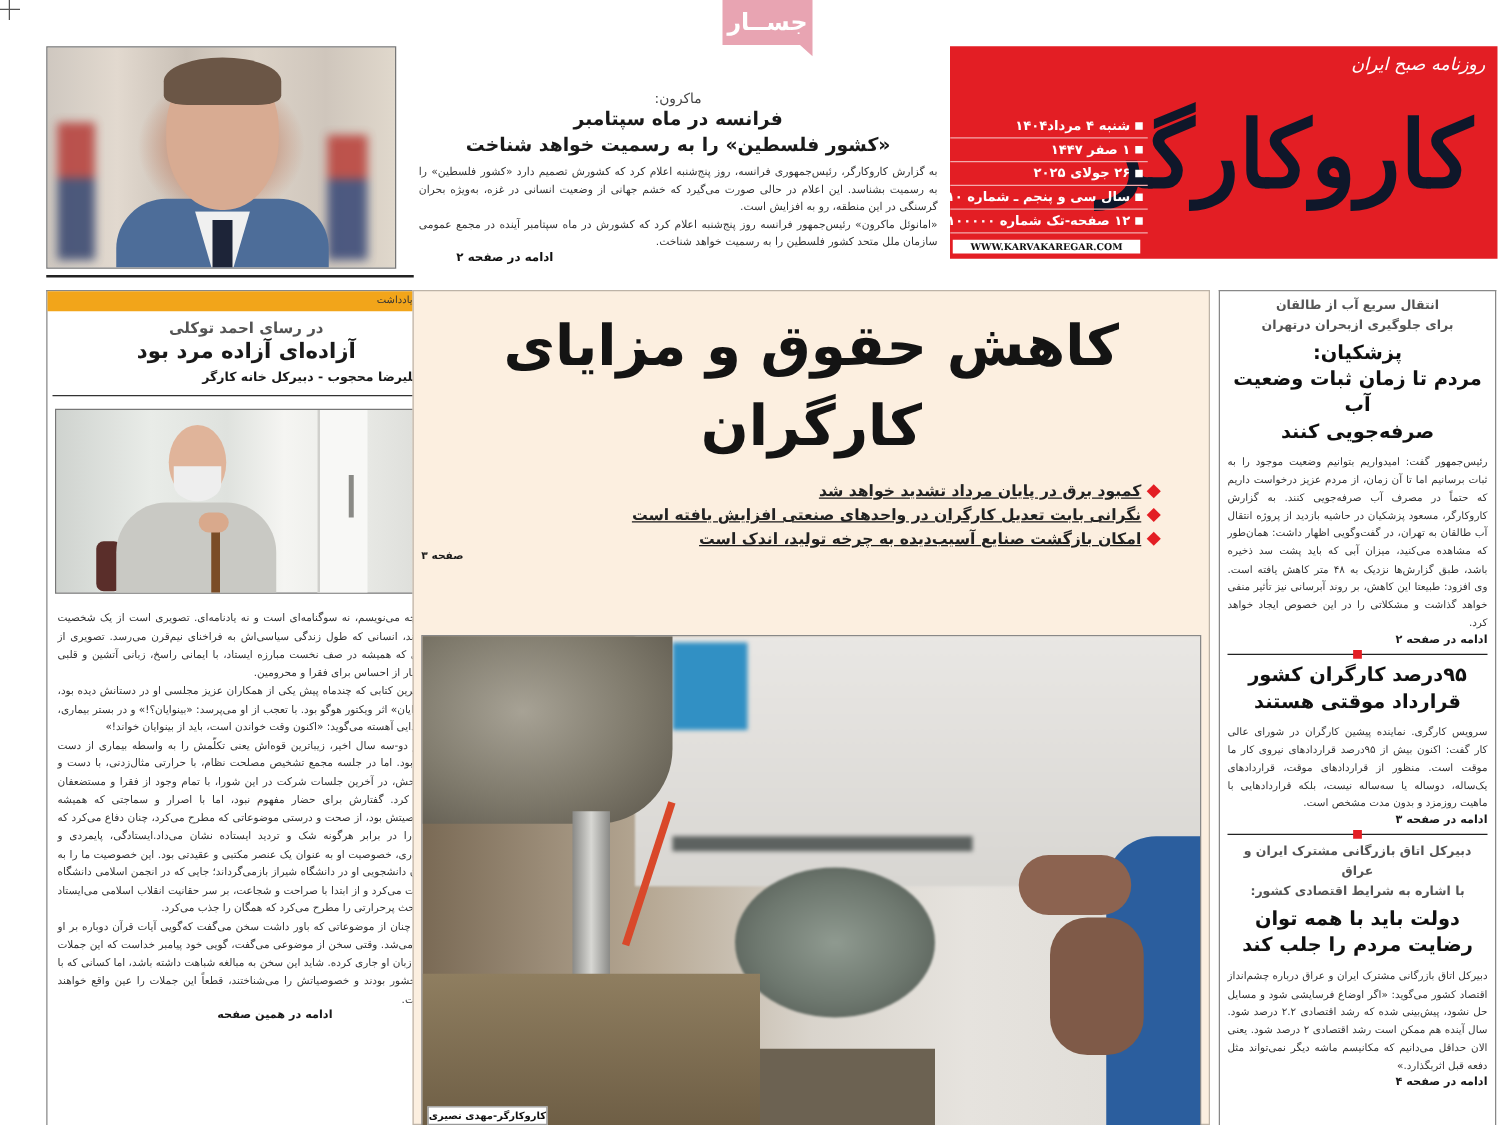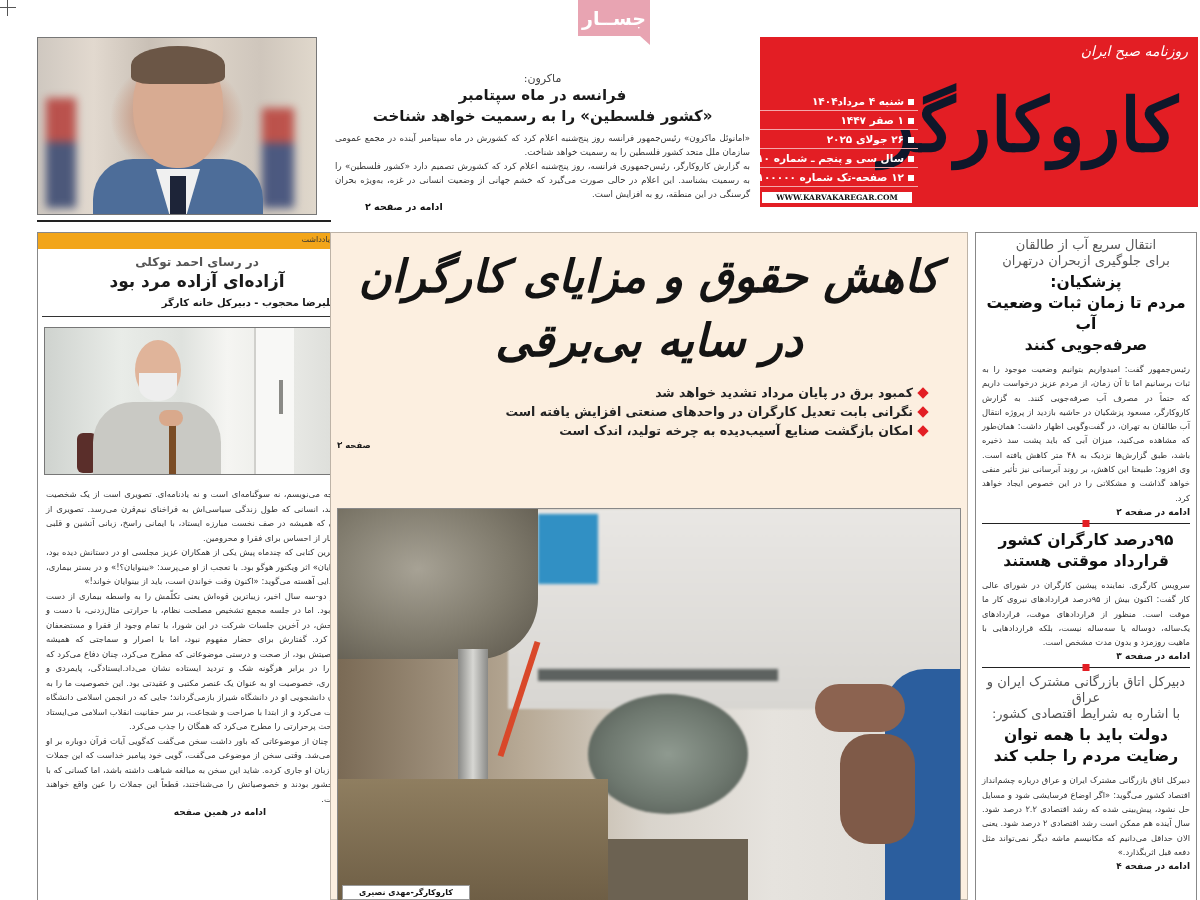--- a/index.html
+++ b/index.html
@@ -66,45 +66,45 @@
   .tavakoli-photo .beard { position: absolute; left: 94px; top: 45px; width: 38px; height: 28px; background: #eeeeee; border-radius: 0 0 50% 50%; }
   .tavakoli-photo .cane { position: absolute; left: 124px; top: 94px; width: 7px; height: 56px; background: #7a4c26; }
   .tavakoli-photo .hand { position: absolute; left: 114px; top: 82px; width: 24px; height: 16px; background: #d9a98c; border-radius: 8px; }
   .note-col .body { font-size: 8.4px; line-height: 14.5px; color: #333; text-align: justify; padding: 0 8px; margin-top: 12px; }
   .note-col .body p { text-indent: 10px; }
   .note-col .continue { font-weight: bold; font-size: 9px; padding-right: 90px; margin-top: 1px; }
 
   
   .main-col { left: 330px; top: 232px; width: 638px; height: 668px; background: #fcefe0; border: 1px solid #bdb3a7; }
   .main-col .kicker { text-align: center; font-size: 17.5px; font-weight: bold; color: #555; margin-top: 2px; }
-  .main-col .headline { text-align: center; font-size: 45px; line-height: 64px; font-weight: bold; font-family: "DejaVu Sans", sans-serif; color: #141414; margin-top: 12px; letter-spacing: -1px; font-style: italic; }
-  .main-col .bullets { margin: 10px 40px 0 0; }
+  .main-col .headline { text-align: center; font-size: 45px; line-height: 64px; font-weight: bold; font-family: "DejaVu Sans", sans-serif; color: #141414; margin-top: 12px; letter-spacing: -1px; }
+  .main-col .bullets { margin: 10px 40px 0 0; text-decoration: underline; }
   .main-col .bullets .b { font-size: 12.5px; font-weight: bold; color: #222; line-height: 19px; }
   .main-col .bullets .dot { display: inline-block; width: 8px; height: 8px; background: #e31e24; transform: rotate(45deg); margin-left: 6px; }
   .main-col .pageref { font-size: 8.5px; font-weight: bold; text-align: left; padding-left: 6px; margin-top: 0; direction: rtl; }
   .workshop-photo { position: absolute; left: 6px; top: 275px; width: 624px; height: 393px; border: 1px solid #888; overflow: hidden;
     background: linear-gradient(90deg, #7a6a55 0%, #b8aa96 30%, #d9d4cc 50%, #e6e3de 70%, #dedbd6 100%); }
   .workshop-photo .wall { position: absolute; left: 170px; top: 0; width: 454px; height: 200px; background: linear-gradient(#e9e7e4, #d8d6d2); filter: blur(1px); }
   .workshop-photo .shelf { position: absolute; left: 200px; top: 160px; width: 240px; height: 12px; background: #5d6260; filter: blur(1.5px); }
   .workshop-photo .blue-box { position: absolute; left: 200px; top: 5px; width: 60px; height: 70px; background: #3190c4; filter: blur(1.5px); }
   .workshop-photo .drill-head { position: absolute; left: 0; top: 0; width: 200px; height: 150px; background: radial-gradient(ellipse at 40% 40%, #a7a295 0%, #7f7a6c 55%, #5b564b 100%); border-radius: 0 0 60px 0; }
   .workshop-photo .spindle { position: absolute; left: 120px; top: 140px; width: 30px; height: 160px; background: linear-gradient(90deg, #8a8a87, #d7d7d3, #8a8a87); }
   .workshop-photo .wire { position: absolute; left: 178px; top: 130px; width: 6px; height: 120px; background: #d9482a; transform: rotate(18deg); }
   .workshop-photo .chuck { position: absolute; left: 250px; top: 185px; width: 160px; height: 120px; background: radial-gradient(ellipse, #8f9a90 0%, #6e786f 55%, #4d544e 100%); border-radius: 50%; filter: blur(1px); }
   .workshop-photo .vise { position: absolute; left: 0; top: 270px; width: 270px; height: 123px; background: linear-gradient(#8f7e60, #6e5e45); }
   .workshop-photo .bed { position: absolute; left: 270px; top: 330px; width: 140px; height: 63px; background: #6c6252; }
   .workshop-photo .sleeve { position: absolute; right: 0; top: 160px; width: 75px; height: 233px; background: #2b5e9e; border-radius: 40px 0 0 0; }
   .workshop-photo .hand1 { position: absolute; right: 55px; top: 175px; width: 90px; height: 48px; background: #8c6350; border-radius: 30px; }
   .workshop-photo .hand2 { position: absolute; right: 45px; top: 225px; width: 75px; height: 110px; background: #7f5a48; border-radius: 30px; }
-  .workshop-photo .credit { position: absolute; left: 4px; bottom: 0; background: #fff; font-size: 8px; font-weight: bold; padding: 2px 16px; color: #111; border: 1px solid #999; }
+  .workshop-photo .credit { position: absolute; left: 4px; bottom: 0; background: #fff; font-size: 8px; font-weight: bold; padding: 2px 0; color: #111; border: 1px solid #999; }
 
   
   .right-col { left: 975px; top: 232px; width: 222px; height: 668px; border-left: 1px solid #888; border-right: 1px solid #888; border-top: 1px solid #888; }
   .right-col .story { padding: 0 6px; text-align: center; }
-  .right-col .kicker { font-size: 13px; font-weight: normal; color: #555; line-height: 16px; }
+  .right-col .kicker { font-size: 10px; font-weight: bold; color: #555; line-height: 16px; }
   .right-col .title { font-size: 15.5px; font-weight: bold; line-height: 21px; color: #111; margin-top: 3px; }
   .right-col .body { text-align: justify; font-size: 8.3px; line-height: 14.3px; color: #333; margin-top: 6px; }
   .right-col .continue { text-align: right; font-size: 9px; font-weight: bold; margin-top: 2px; }
   .right-col .sep { position: relative; height: 1px; background: #222; margin: 6px 6px; }
   .right-col .sep::after { content: ""; position: absolute; left: 50%; top: -3px; width: 7px; height: 7px; background: #e31e24; transform: translateX(-50%); }
 </style>
 </head>
 <body>
 
 <div class="abs crop-mark"></div>
@@ -120,22 +120,22 @@
   <div class="head"></div>
   <div class="hair"></div>
 </div>
 <div class="abs hr-under-macron"></div>
 
 <div class="abs macron-story">
   <div class="kicker">ماکرون:</div>
   <div class="title">فرانسه در ماه سپتامبر</div>
   <div class="title">«کشور فلسطین» را به رسمیت خواهد شناخت</div>
   <div class="body">
+    <div>به گزارش کاروکارگر، رئیس‌جمهوری فرانسه، روز پنج‌شنبه اعلام کرد که کشورش تصمیم دارد «کشور فلسطین» را به رسمیت بشناسد. این اعلام در حالی صورت می‌گیرد که خشم جهانی از وضعیت انسانی در غزه، به‌ویژه بحران گرسنگی در این منطقه، رو به افزایش است.</div>
     <div>«امانوئل ماکرون» رئیس‌جمهور فرانسه روز پنج‌شنبه اعلام کرد که کشورش در ماه سپتامبر آینده در مجمع عمومی سازمان ملل متحد کشور فلسطین را به رسمیت خواهد شناخت.</div>
-    <div>به گزارش کاروکارگر، رئیس‌جمهوری فرانسه، روز پنج‌شنبه اعلام کرد که کشورش تصمیم دارد «کشور فلسطین» را به رسمیت بشناسد. این اعلام در حالی صورت می‌گیرد که خشم جهانی از وضعیت انسانی در غزه، به‌ویژه بحران گرسنگی در این منطقه، رو به افزایش است.</div>
   </div>
   <div class="continue">ادامه در صفحه ۲</div>
 </div>
 
 <div class="abs masthead">
   <div class="tagline">روزنامه صبح ایران</div>
   <div class="logo">کاروکارگر</div>
   <div class="info">
     <div class="row"><span class="sq"></span><span>شنبه ۴ مرداد۱۴۰۴</span></div>
     <div class="row"><span class="sq"></span><span>۱ صفر ۱۴۴۷</span></div>
@@ -169,21 +169,20 @@
     <p>آنچه می‌نویسم، نه سوگنامه‌ای است و نه یادنامه‌ای. تصویری است از یک شخصیت ارجمند، انسانی که طول زندگی سیاسی‌اش به فراخنای نیم‌قرن می‌رسد. تصویری از مردی که همیشه در صف نخست مبارزه ایستاد، با ایمانی راسخ، زبانی آتشین و قلبی سرشار از احساس برای فقرا و محرومین.</p>
     <p>آخرین کتابی که چندماه پیش یکی از همکاران عزیز مجلسی او در دستانش دیده بود، «بینوایان» اثر ویکتور هوگو بود. با تعجب از او می‌پرسد: «بینوایان؟!» و در بستر بیماری، با صدایی آهسته می‌گوید: «اکنون وقت خواندن است، باید از بینوایان خواند!»</p>
     <p>در دو-سه سال اخیر، زیباترین قوه‌اش یعنی تکلّمش را به واسطه بیماری از دست داده بود. اما در جلسه مجمع تشخیص مصلحت نظام، با حرارتی مثال‌زدنی، با دست و جوارحش، در آخرین جلسات شرکت در این شورا، با تمام وجود از فقرا و مستضعفان دفاع کرد. گفتارش برای حضار مفهوم نبود، اما با اصرار و سماجتی که همیشه خصوصیتش بود، از صحت و درستی موضوعاتی که مطرح می‌کرد، چنان دفاع می‌کرد که خود را در برابر هرگونه شک و تردید ایستاده نشان می‌داد.ایستادگی، پایمردی و استواری، خصوصیت او به عنوان یک عنصر مکتبی و عقیدتی بود. این خصوصیت ما را به دوران دانشجویی او در دانشگاه شیراز بازمی‌گرداند؛ جایی که در انجمن اسلامی دانشگاه فعالیت می‌کرد و از ابتدا با صراحت و شجاعت، بر سر حقانیت انقلاب اسلامی می‌ایستاد و مباحث پرحرارتی را مطرح می‌کرد که همگان را جذب می‌کرد.</p>
     <p>او چنان از موضوعاتی که باور داشت سخن می‌گفت که‌گویی آیات قرآن دوباره بر او نازل می‌شد. وقتی سخن از موضوعی می‌گفت، گویی خود پیامبر خداست که این جملات را بر زبان او جاری کرده. شاید این سخن به مبالغه شباهت داشته باشد، اما کسانی که با او محشور بودند و خصوصیاتش را می‌شناختند، قطعاً این جملات را عین واقع خواهند دانست.</p>
   </div>
   <div class="continue">ادامه در همین صفحه</div>
 </div>
 
 <div class="abs main-col">
   <div class="headline">کاهش حقوق و مزایای کارگران</div>
-  <div class="headline" style="margin-top:0">در سایه بی‌برقی</div>
   <div class="bullets">
     <div class="b"><span class="dot"></span><span>کمبود برق در پایان مرداد تشدید خواهد شد</span></div>
     <div class="b"><span class="dot"></span><span>نگرانی بابت تعدیل کارگران در واحدهای صنعتی افزایش یافته است</span></div>
     <div class="b"><span class="dot"></span><span>امکان بازگشت صنایع آسیب‌دیده به چرخه تولید، اندک است</span></div>
   </div>
   <div class="pageref">صفحه ۳</div>
   <div class="workshop-photo">
     <div class="wall"></div>
     <div class="blue-box"></div>
     <div class="shelf"></div>

